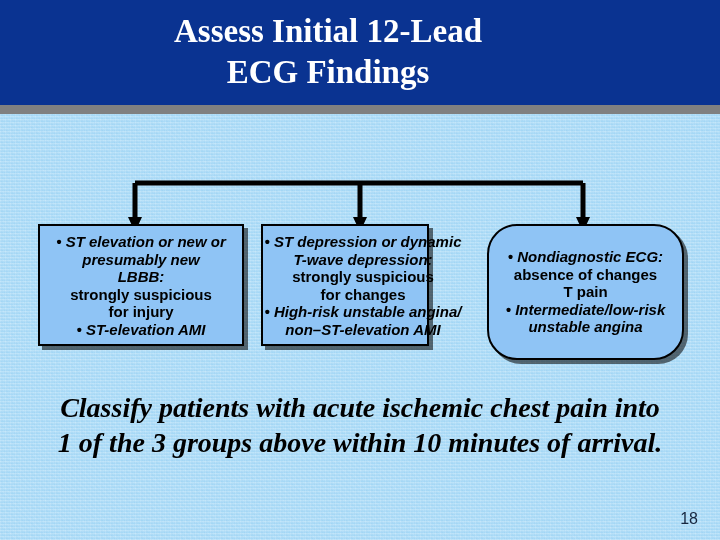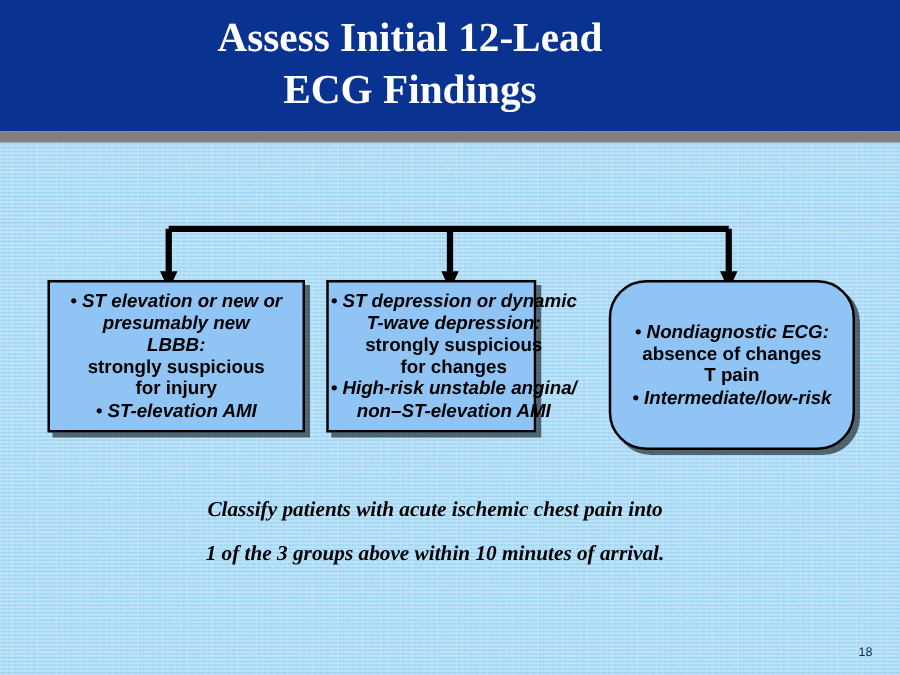--- a/index.html
+++ b/index.html
@@ -106,41 +106,41 @@
   .ln.red  { color: #000000; font-style: italic; font-weight: bold; }
 
   #box1 { left: 38px;  top: 224px; width: 206px; height: 122px; }
   #box2 { left: 261px; top: 224px; width: 168px; height: 122px; }
   #box2 .inner { width: 232px; left: -16px; }
   #box3 { left: 487px; top: 224px; width: 197px; height: 136px; border-radius: 30px; }
 
   
   #caption {
     position: absolute;
-    left: 24px;
+    left: 36px;
     top: 390px;
     width: 648px;
     text-align: center;
     color: #000000;
     font-family: "Liberation Serif", "DejaVu Serif", serif;
     font-style: italic;
     font-weight: bold;
-    font-size: 17px;
+    font-size: 28px;
     line-height: 35px;
     white-space: pre-line;
   }
 
   
   #page-number {
     position: absolute;
     right: 22px;
     bottom: 12px;
     color: #16263f;
     font-family: "Liberation Sans", sans-serif;
-    font-size: 10px;
+    font-size: 16px;
   }
 </style>
 </head>
 <body>
 
 <div id="slide">
 
   <div id="title-banner">
     <div id="title-text">Assess Initial 12-Lead
 ECG Findings</div>
@@ -182,20 +182,21 @@
       <span class="ln red">non–ST-elevation AMI</span>
     </div>
   </div>
 
   <div class="ebox" id="box3">
     <div class="inner">
       <span class="ln it">• Nondiagnostic ECG:</span>
       <span class="ln bold">absence of changes</span>
       <span class="ln bold">T pain</span>
       <span class="ln red">• Intermediate/low-risk</span>
+      <span class="ln red">unstable angina</span>
     </div>
   </div>
 
   <div id="caption">Classify patients with acute ischemic chest pain into
 1 of the 3 groups above within 10 minutes of arrival.</div>
 
   <div id="page-number">18</div>
 
 </div>
 

